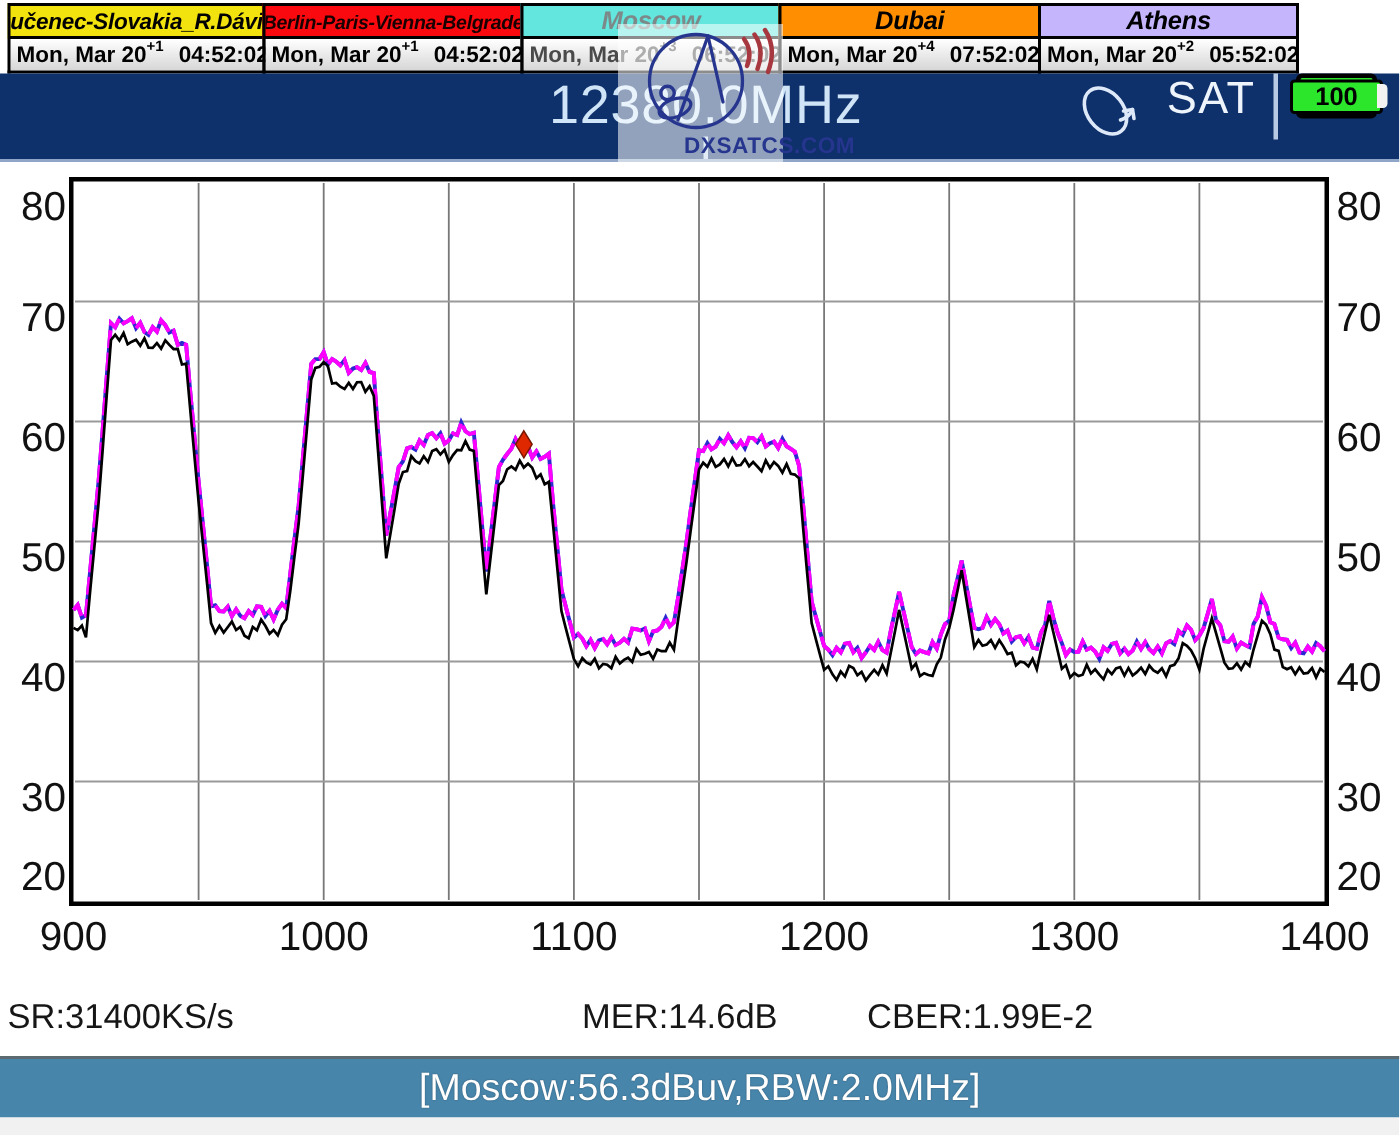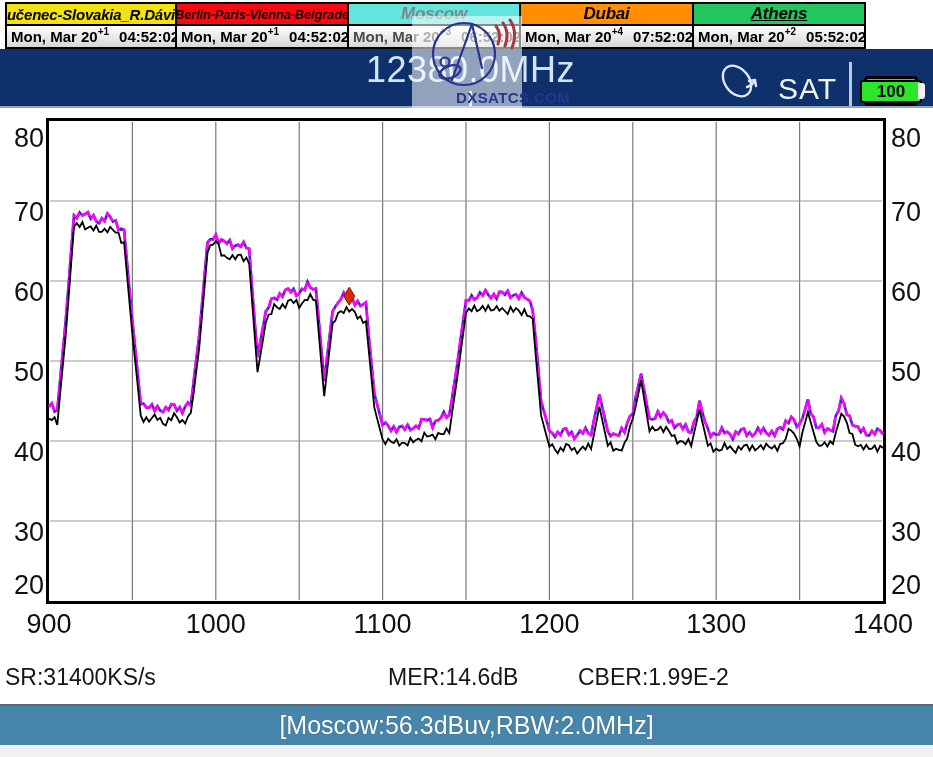--- a/index.html
+++ b/index.html
@@ -19,21 +19,21 @@
   .time .date{flex:1 1 auto;text-align:left;}
   .tz{font-size:10px;font-weight:bold;transform:translateY(-5px);margin-right:10px;}
   .c1{width:172px}.c2{width:174px}.c3{width:174px}.c4{width:175px}.c5{width:174px}
 
   
   #freqbar{position:absolute;left:0;top:49px;width:933px;height:59px;background:#0e306b;
            border-bottom:2px solid #8fa6c8;box-sizing:border-box;display:flex;align-items:center;}
   #freq-readout{color:#cfe4f6;font-size:36px;margin-left:8px;letter-spacing:0.5px;}
   #freq-cursor{display:inline-block;width:3px;height:40px;background:#bcd6ee;margin-left:7px;
                vertical-align:middle;}
-  #freq-right{position:absolute;right:8px;top:0;height:100%;display:flex;align-items:flex-end;gap:12px;}
+  #freq-right{position:absolute;right:8px;top:0;height:100%;display:flex;align-items:flex-start;gap:12px;}
   #sat-label{color:#eef4fc;font-size:30px;letter-spacing:1px;}
   #hdr-divider{width:3px;height:44px;background:#b9cbe4;}
   #battery{display:flex;align-items:center;}
   #battery-body{width:54px;height:30px;background:#2ce62c;border:3px solid #000;border-radius:4px;
                 box-sizing:border-box;display:flex;align-items:center;justify-content:center;}
   #battery-num{border:2px solid #000;border-radius:3px;font-size:17px;font-weight:bold;color:#000;
                padding:0 15px;line-height:19px;background:#2ce62c;}
   #battery-nub{width:7px;height:16px;background:#f2f2f2;border-radius:0 3px 3px 0;}
 
   
@@ -88,21 +88,21 @@
     </div>
     <div class="clock-col c4">
       <div class="city" style="font-size: 17px; background: rgb(255, 142, 0); color: rgb(0, 0, 0);">Dubai</div>
       <div class="time">
         <span class="date">Mon, Mar 20</span>
         <span class="tz">+4</span>
         <span class="hms">07:52:02</span>
       </div>
     </div>
     <div class="clock-col c5">
-      <div class="city" style="font-size: 17px; background: #22c55e; color: rgb(0, 0, 0); text-decoration: underline;">Athens</div>
+      <div class="city" style="font-size: 17px; background: #c4b5fd; color: rgb(0, 0, 0);">Athens</div>
       <div class="time">
         <span class="date">Mon, Mar 20</span>
         <span class="tz">+2</span>
         <span class="hms">05:52:02</span>
       </div>
     </div>
   </div>
 
   <div id="freqbar" style="background: rgb(14, 48, 107); flex-direction: column;">
     <span id="freq-readout">12380.0MHz</span>

